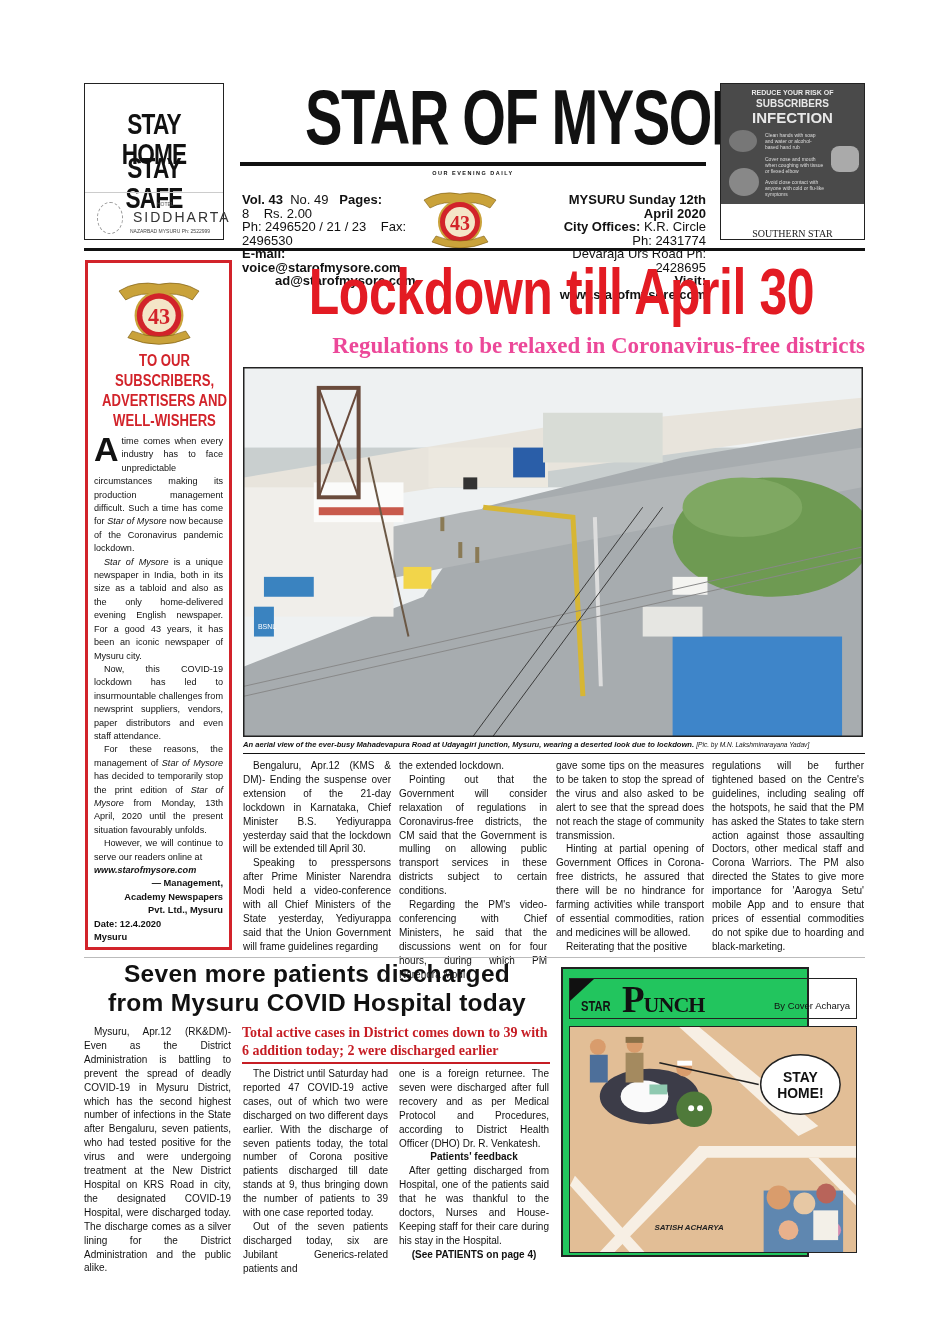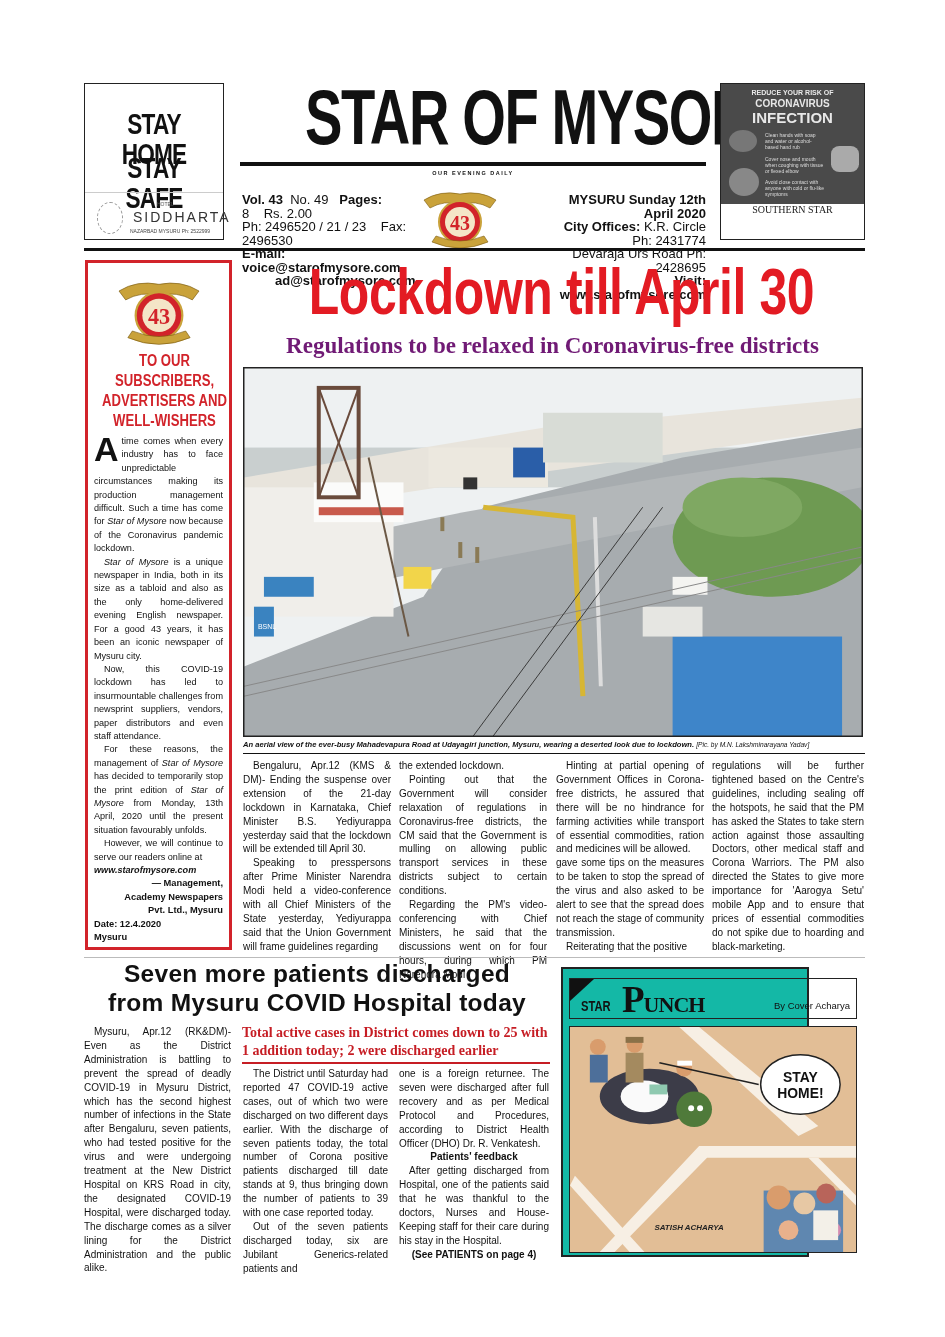--- a/index.html
+++ b/index.html
@@ -23,34 +23,34 @@
   .meta b{font-weight:700}
   #meta-left{left:242px;top:193px;width:170px}
   #meta-right{left:545px;top:193px;width:161px;text-align:right}
   #emblem{left:420px;top:182px;width:80px;height:72px}
   #ad-right{left:720px;top:83px;width:145px;height:157px;border:1.5px solid #222;background:#4a4a4a;overflow:hidden}
   #ad-right .h{position:absolute;left:0;right:0;text-align:center;color:#e8e8e8;font-weight:700}
   #ad-right .h1{top:5px;font-size:7px}
   #ad-right .h2{top:14px;font-size:10px}
   #ad-right .h3{top:25px;font-size:15px}
   #ad-right .tip{position:absolute;left:44px;font-size:5px;color:#ddd;width:60px;line-height:6px}
-  #ad-right .foot{position:absolute;left:0;right:0;bottom:0;height:35px;background:#fff;text-align:center;font-family:"Liberation Serif",serif;font-size:10px;padding-top:0;color:#222}
+  #ad-right .foot{position:absolute;left:0;right:0;bottom:0;height:35px;background:#fff;text-align:center;font-family:"Liberation Serif",serif;font-size:10px;padding-top:24px;color:#222}
   #top-rule{left:84px;top:248px;width:781px;height:3px;background:#111}
   
   #notice{left:85px;top:260px;width:147px;height:690px;border:3px solid #d2232a;padding:4px 6px}
   #notice .emb{display:block;margin:4px auto 0;width:90px;height:80px}
   #notice h3{color:#d2232a;font-weight:700;font-size:16px;line-height:20px;text-align:center;transform:scaleX(.82);transform-origin:center top;width:165px;margin-left:-12px;margin-top:0}
   #notice .body{font-size:9.1px;line-height:13.4px;text-align:justify;margin-top:4px}
   #notice .body p{text-indent:10px}
   #notice .drop{float:left;font-size:34px;line-height:27px;font-weight:700;margin-right:3px;margin-top:1px}
   #notice .sign{text-align:right;font-weight:700;font-size:9.3px;line-height:13.4px}
   #notice .date{font-weight:700;font-size:9.3px;line-height:13.4px}
   
   #headline{left:240px;top:257px;width:625px;text-align:center;color:#e31b23;font-weight:700;font-size:64px;line-height:70px;transform:scaleX(.78);transform-origin:center top;white-space:nowrap;letter-spacing:-0.5px}
-  #subhead{left:240px;top:332px;width:625px;text-align:center;font-family:"Liberation Serif",serif;font-weight:700;font-size:23px;line-height:28px;color:#701a75}
+  #subhead{left:240px;top:332px;width:625px;text-align:right;font-family:"Liberation Serif",serif;font-weight:700;font-size:23px;line-height:28px;color:#ec4899}
   #photo{left:243px;top:367px;width:620px;height:370px;border:1px solid #222;overflow:hidden}
   #caption{left:243px;top:740px;width:622px;font-size:7.6px;font-style:italic;font-weight:700;white-space:nowrap}
   #caption span.cr{font-weight:400;font-size:6.6px}
   #cap-rule{left:243px;top:753px;width:622px;height:1px;background:#111}
   .col{font-size:10px;line-height:13.9px;text-align:justify}
   .col p{text-indent:10px}
   #c1{left:243px;top:759px;width:148px}
   #c2{left:399px;top:759px;width:148px}
   #c3{left:556px;top:759px;width:148px}
   #c4{left:712px;top:759px;width:152px}
@@ -58,21 +58,21 @@
   
   #story2-head{left:82px;top:959px;width:470px;text-align:center;font-weight:700;font-size:24.5px;line-height:29px;letter-spacing:.3px;color:#111}
   #story2-sub{left:242px;top:1024px;width:308px;font-family:"Liberation Serif",serif;font-weight:700;color:#c61d24;font-size:14px;line-height:17.5px}
   #sub-rule{left:242px;top:1062px;width:308px;height:2px;background:#c61d24}
   #s2c1{left:84px;top:1025px;width:147px}
   #s2c2{left:243px;top:1067px;width:145px}
   #s2c3{left:399px;top:1067px;width:150px}
   #s2c3 .sh{text-align:center;font-weight:700;text-indent:0}
   #s2c3 .see{text-align:center;font-weight:700;text-indent:0}
   
-  #cartoon{left:561px;top:967px;width:248px;height:290px;border:2px solid #222;background:#14b8a6}
+  #cartoon{left:561px;top:967px;width:248px;height:290px;border:2px solid #222;background:#22c55e}
   #cartoon .hdr{position:absolute;left:6px;top:9px;width:288px;height:41px;border:1px solid #222}
   #cartoon .tri{position:absolute;left:0;top:0;width:0;height:0;border-top:22px solid #111;border-right:24px solid transparent}
   #cartoon .star{position:absolute;left:11px;top:19px;font-weight:700;font-size:14px;transform:scaleX(.8);transform-origin:left top}
   #cartoon .punch{position:absolute;left:52px;top:2px;font-family:"Liberation Serif",serif;font-weight:700;font-size:37px;line-height:38px;letter-spacing:-1px}
   #cartoon .punch small{font-size:22px}
   #cartoon .by{position:absolute;right:6px;top:21px;font-size:9.5px}
   #cartoon .art{position:absolute;left:6px;top:57px;width:288px;height:227px;border:1px solid #222;background:#e2be96;overflow:hidden}
 </style>
 </head>
 <body>
@@ -108,21 +108,21 @@
 
 <div id="meta-right" class="abs meta">
   <div><b>MYSURU Sunday 12th April 2020</b></div>
   <div><b>City Offices:</b> <span>K.R. Circle  Ph: 2431774</span></div>
   <div>Devaraja Urs Road  Ph: 2428695</div>
   <div><b>Visit: www.starofmysore.com</b></div>
 </div>
 
 <div id="ad-right" class="abs">
   <div class="h h1">REDUCE YOUR RISK OF</div>
-  <div class="h h2">CORONAVIRUS</div>
+  <div class="h h2">SUBSCRIBERS</div>
   <div class="h h3">INFECTION</div>
   <div class="abs" style="left:8px;top:46px;width:28px;height:22px;border-radius:50%;background:#777"></div>
   <div class="tip" style="top:48px">Clean hands with soap and water or alcohol-based hand rub</div>
   <div class="abs" style="left:110px;top:62px;width:28px;height:26px;border-radius:30%;background:#aaa"></div>
   <div class="tip" style="top:72px">Cover nose and mouth when coughing with tissue or flexed elbow</div>
   <div class="abs" style="left:8px;top:84px;width:30px;height:28px;border-radius:50%;background:#888"></div>
   <div class="tip" style="top:95px">Avoid close contact with anyone with cold or flu-like symptoms</div>
   <div class="foot">SOUTHERN STAR</div>
 </div>
 
@@ -201,35 +201,35 @@
 <div id="c1" class="abs col">
   <p>Bengaluru, Apr.12 (KMS &amp; DM)- Ending the suspense over extension of the 21-day lockdown in Karnataka, Chief Minister B.S. Yediyurappa yesterday said that the lockdown will be extended till April 30.</p>
   <p>Speaking to presspersons after Prime Minister Narendra Modi held a video-conference with all Chief Ministers of the State yesterday, Yediyurappa said that the Union Government will frame guidelines regarding</p>
 </div>
 <div id="c2" class="abs col">
   <p style="text-indent:0">the extended lockdown.</p>
   <p>Pointing out that the Government will consider relaxation of regulations in Coronavirus-free districts, the CM said that the Government is mulling on allowing public transport services in these districts subject to certain conditions.</p>
   <p>Regarding the PM's video-conferencing with Chief Ministers, he said that the discussions went on for four hours, during which PM Narendra Modi</p>
 </div>
 <div id="c3" class="abs col">
+  <p style="text-indent:0">gave some tips on the measures to be taken to stop the spread of the virus and also asked to be alert to see that the spread does not reach the stage of community transmission.</p>
   <p>Hinting at partial opening of Government Offices in Corona-free districts, he assured that there will be no hindrance for farming activities while transport of essential commodities, ration and medicines will be allowed.</p>
-  <p style="text-indent:0">gave some tips on the measures to be taken to stop the spread of the virus and also asked to be alert to see that the spread does not reach the stage of community transmission.</p>
   <p>Reiterating that the positive</p>
 </div>
 <div id="c4" class="abs col">
   <p style="text-indent:0">regulations will be further tightened based on the Centre's guidelines, including sealing off the hotspots, he said that the PM has asked the States to take stern action against those assaulting Doctors, other medical staff and Corona Warriors. The PM also directed the States to give more importance for 'Aarogya Setu' mobile App and to ensure that prices of essential commodities do not spike due to hoarding and black-marketing.</p>
 </div>
 
 <div id="mid-rule" class="abs"></div>
 
 <div id="story2-head" class="abs">
   <div>Seven more patients discharged</div>
   <div>from Mysuru COVID Hospital today</div>
 </div>
-<div id="story2-sub" class="abs">Total active cases in District comes down to 25 with 1 addition today; 2 were discharged earlier</div>
+<div id="story2-sub" class="abs">Total active cases in District comes down to 39 with 6 addition today; 2 were discharged earlier</div>
 <div id="sub-rule" class="abs"></div>
 
 <div id="s2c1" class="abs col">
   <p>Mysuru, Apr.12 (RK&amp;DM)- Even as the District Administration is battling to prevent the spread of deadly COVID-19 in Mysuru District, which has the second highest number of infections in the State after Bengaluru, seven patients, who had tested positive for the virus and were undergoing treatment at the New District Hospital on KRS Road in city, the designated COVID-19 Hospital, were discharged today. The discharge comes as a silver lining for the District Administration and the public alike.</p>
 </div>
 <div id="s2c2" class="abs col">
   <p>The District until Saturday had reported 47 COVID-19 active cases, out of which two were discharged on two different days earlier. With the discharge of seven patients today, the total number of Corona positive patients discharged till date stands at 9, thus bringing down the number of patients to 39 with one case reported today.</p>
   <p>Out of the seven patients discharged today, six are Jubilant Generics-related patients and</p>
 </div>
 <div id="s2c3" class="abs col">

